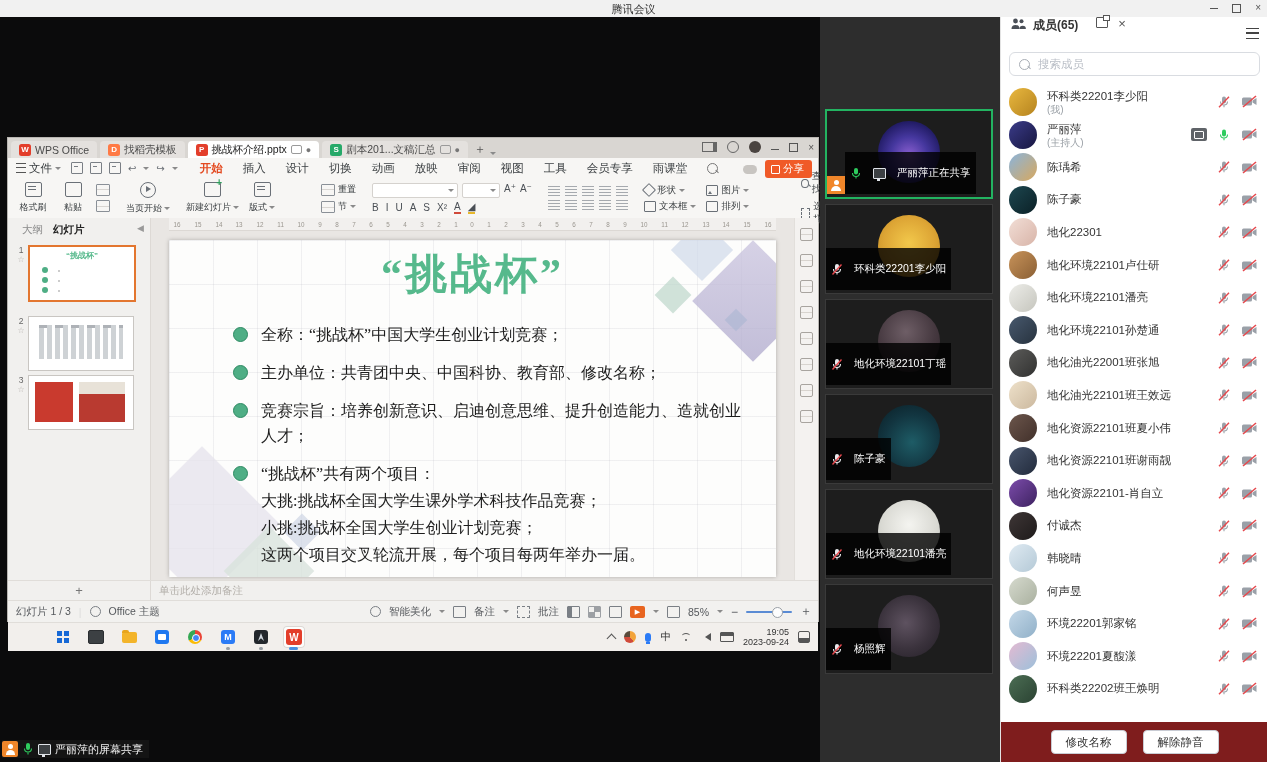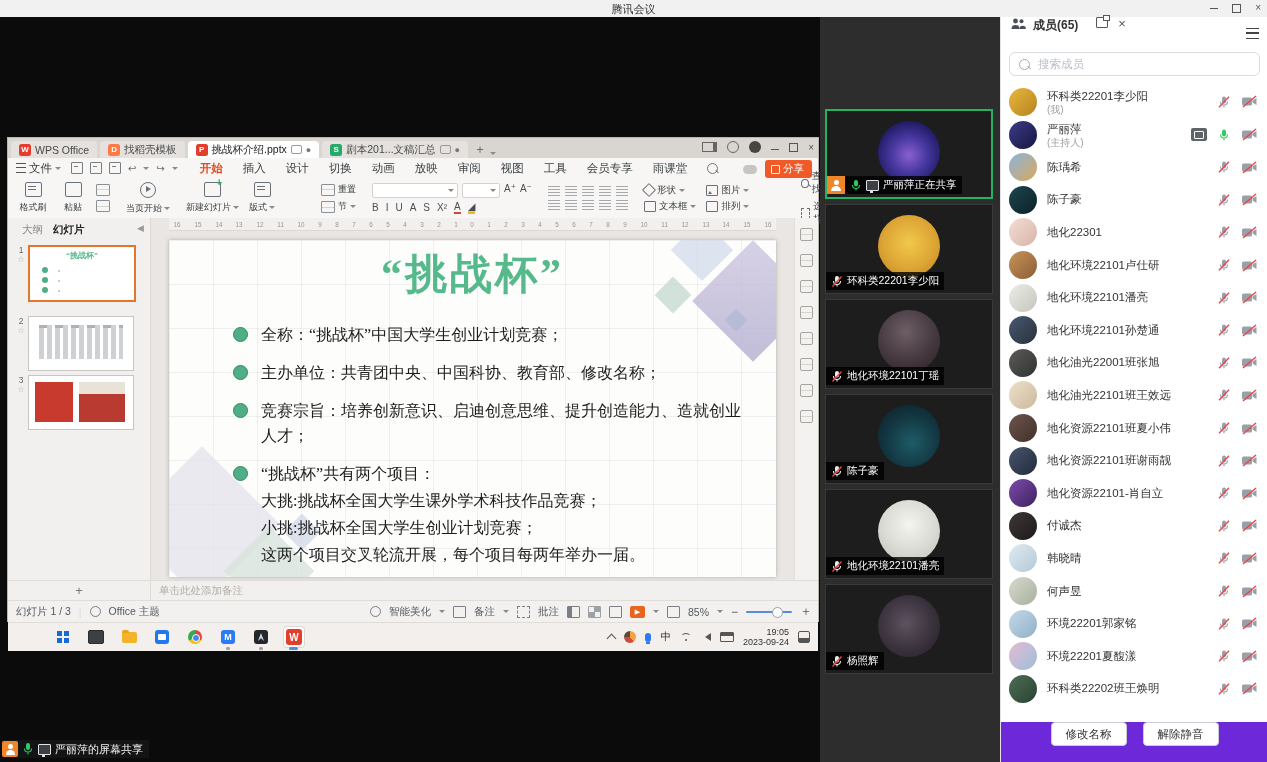--- a/index.html
+++ b/index.html
@@ -176,21 +176,21 @@
   
   .video-col{position:absolute;left:820px;top:17px;width:180px;height:745px;background:#2d2d2d;}
   .v-tile{position:absolute;left:5px;width:168px;height:90px;background:#1d1d1d;border:1px solid #3a3a3a;box-sizing:border-box;overflow:hidden;}
   .v-tile.active{border:2px solid #23b361;}
   .v-avatar{position:absolute;left:50%;top:10px;transform:translateX(-50%);width:62px;height:62px;border-radius:50%;}
   .v-chiprow{position:absolute;left:0;bottom:3px;display:flex;align-items:flex-end;gap:0;}
   .v-host-badge{display:none;width:18px;height:18px;background:#f0862a;position:relative;flex:none;}
   .v-tile.hosted .v-host-badge{display:block;}
   .v-host-badge:before{content:"";position:absolute;left:6.5px;top:3.5px;width:5px;height:5px;border-radius:50%;background:#fff;}
   .v-host-badge:after{content:"";position:absolute;left:4px;top:9.5px;width:10px;height:5px;border-radius:5px 5px 0 0;background:#fff;}
-  .v-chip{display:flex;align-items:center;gap:4px;background:rgba(0,0,0,.8);height:18px;padding:0 5px;}
+  .v-chip{display:flex;align-items:center;gap:11px;background:rgba(0,0,0,.8);height:18px;padding:12px 5px;}
   .v-label{font-size:10.5px;color:#fff;white-space:nowrap;}
   .v-mic-on{display:none;}
   .v-tile.mic-on .v-mic-on{display:block;}
   .v-share-ic{display:none;}
   .v-tile.shared .v-share-ic{display:block;}
   .mon{width:11px;height:9px;border:1.2px solid #dfe3e8;border-radius:1px;position:relative;background:#3c4043;}
   .mon:after{content:"";position:absolute;left:3px;bottom:-3px;width:3px;height:2px;background:#dfe3e8;}
   
   .mpanel{position:absolute;left:1000px;top:17px;width:267px;height:745px;background:#fff;border-left:1px solid #e3e3e3;}
   .mp-head{position:absolute;left:0;top:0;width:267px;height:32px;display:flex;align-items:flex-start;}
@@ -212,21 +212,21 @@
   .m-names{margin-left:10px;flex:1;display:flex;flex-direction:column;justify-content:center;overflow:hidden;}
   .m-name{font-size:11.5px;color:#333;white-space:nowrap;overflow:hidden;}
   .m-sub{font-size:10px;color:#9aa0a6;line-height:11px;}
   .m-sub:empty{display:none;}
   .m-icons{display:flex;align-items:center;gap:10px;flex:none;}
   .i-share{display:none;width:16px;height:13px;background:#5f6368;border-radius:2px;align-items:center;justify-content:center;}
   .i-share:after{content:"";width:8px;height:6px;border:1.2px solid #fff;border-radius:1px;}
   .m-row.sharing .i-share{display:flex;}
   .mic-live{display:none;}
   .m-row.mic-on .mic-live{display:block;}
-  .mp-footer{position:absolute;left:0;bottom:0;width:267px;height:40px;background:#6d28d9;display:flex;gap:16px;justify-content:center;}
+  .mp-footer{position:absolute;left:0;bottom:0;width:267px;height:40px;background:#7f1d1d;display:flex;gap:16px;align-items:center;justify-content:center;}
   .mp-btn{width:76px;height:24px;border:1px solid #c9ccd4;border-radius:4px;background:#fff;font-size:11.5px;color:#333;display:flex;align-items:center;justify-content:center;}
 </style>
 </head>
 <body>
 
 <div class="titlebar">
   <div class="tb-title">腾讯会议</div>
   <div class="tb-controls">
     <span class="tb-min"></span>
     <span class="tb-max"></span>

